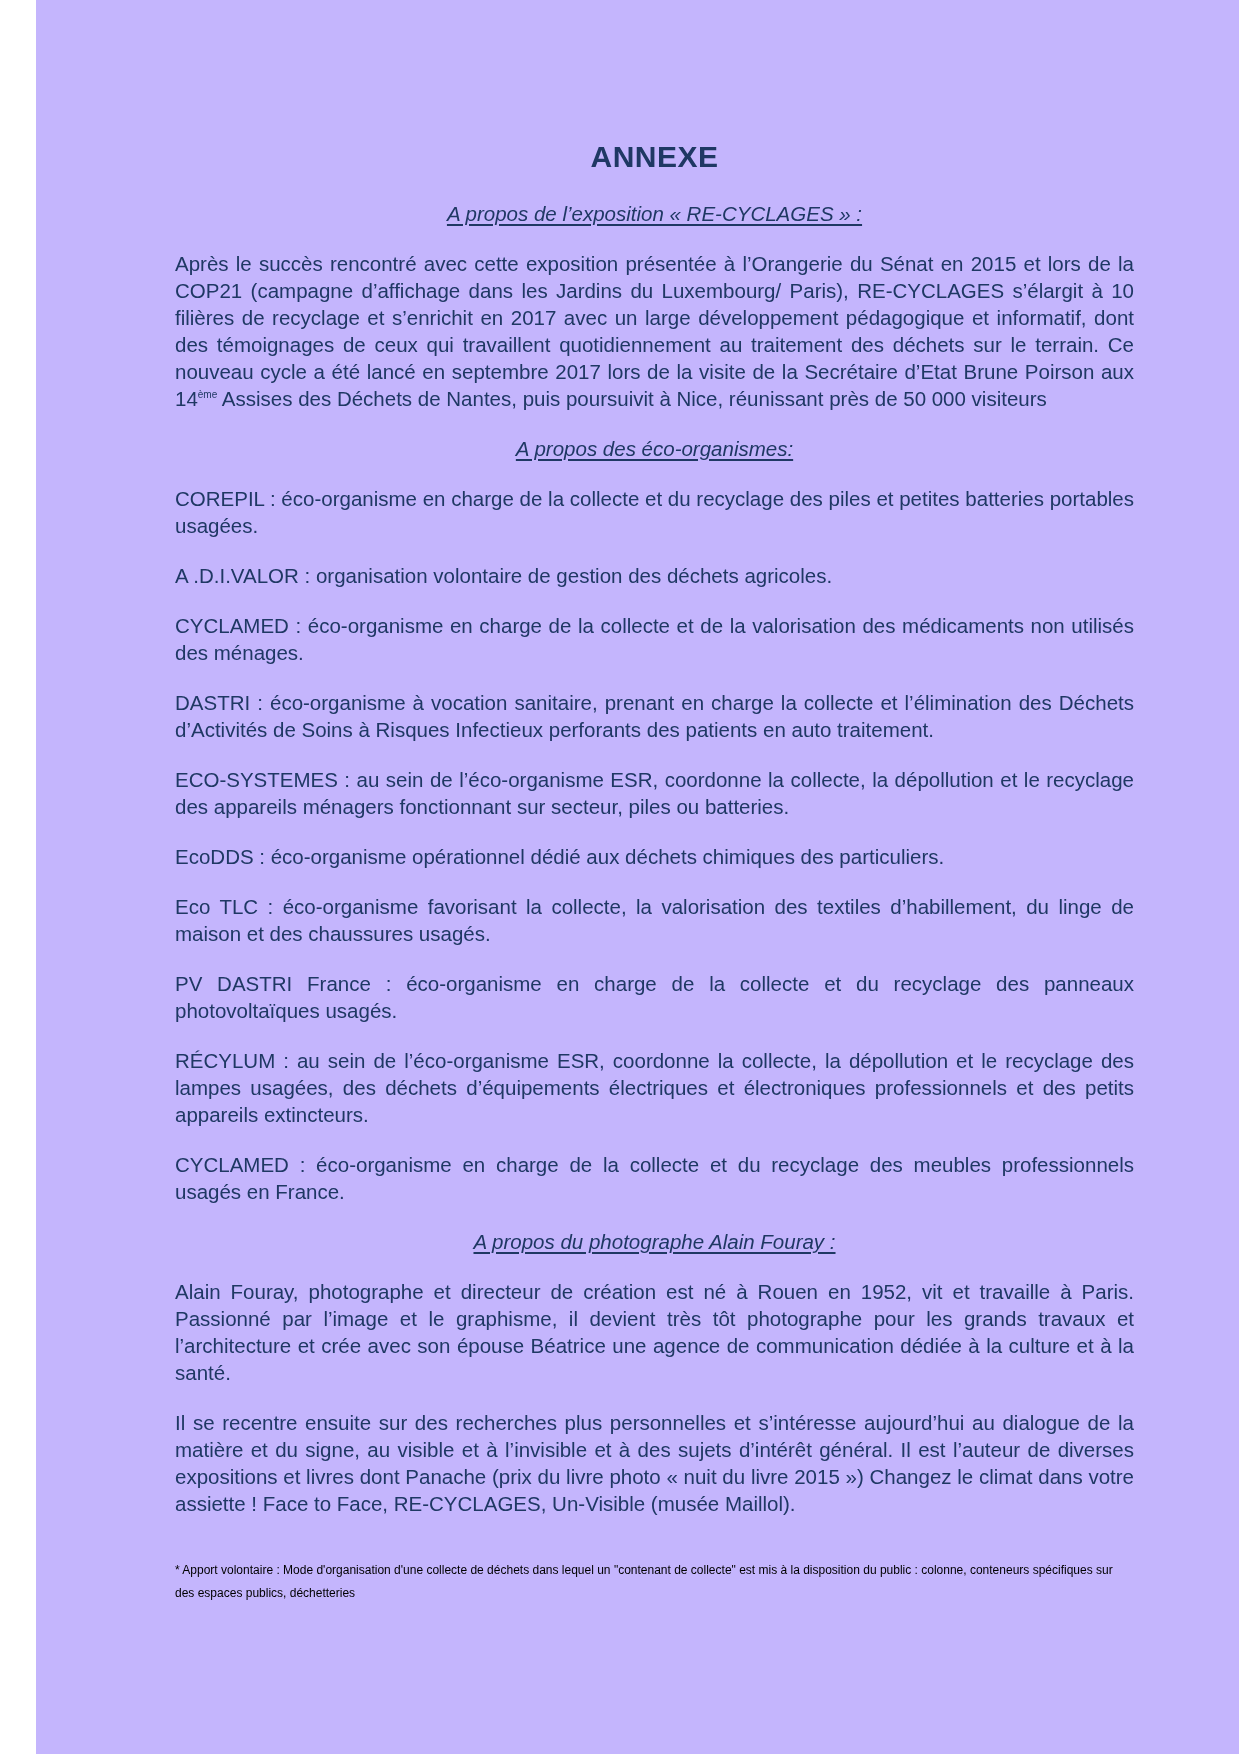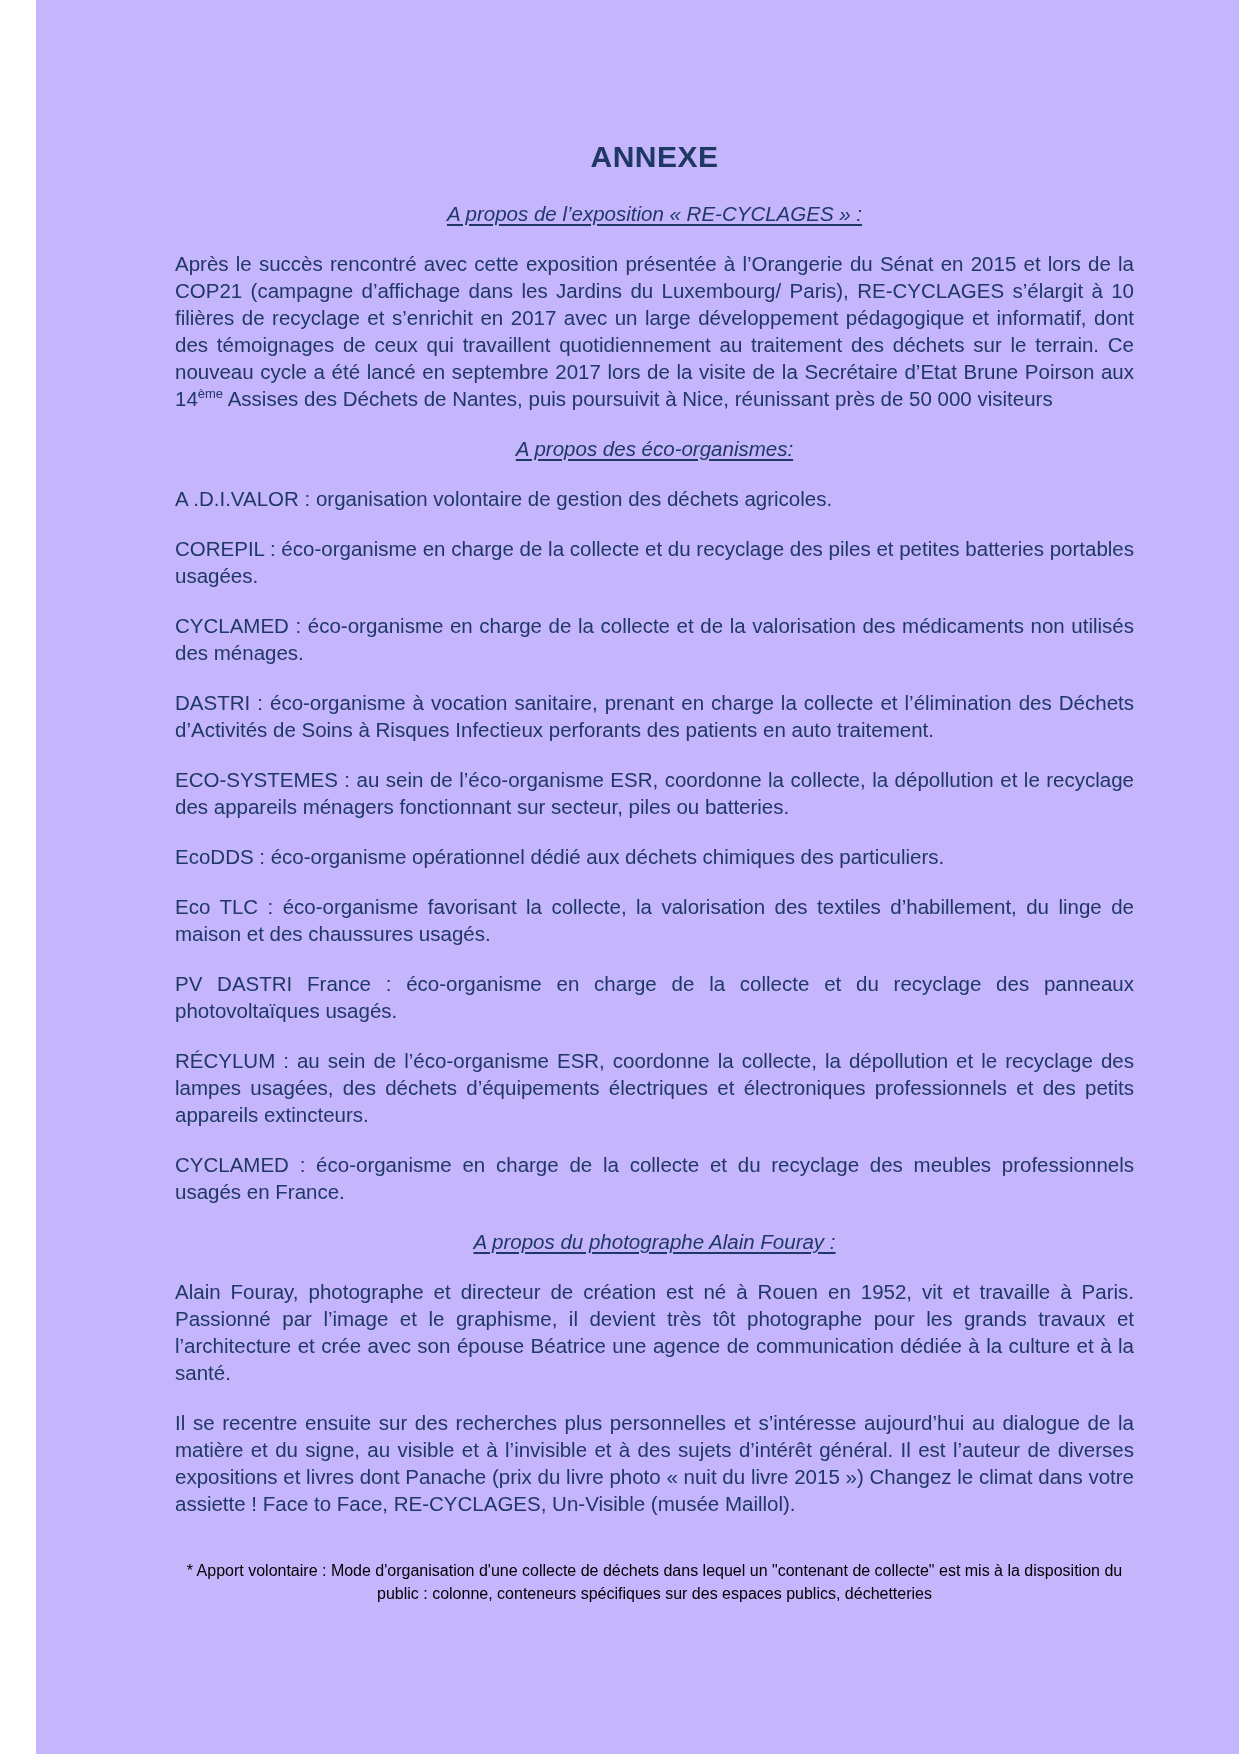--- a/index.html
+++ b/index.html
@@ -38,48 +38,48 @@
     text-align: center;
   }
   .para {
     font-size: 20.5px;
     line-height: 27px;
     text-align: justify;
     margin: 0 0 23px 0;
   }
   .para strong { font-weight: 400; }
   sup.sup {
-    font-size: 13px;
+    font-size: 10px;
     line-height: 0;
     vertical-align: super;
   }
   .footnote {
     color: #000000;
-    font-size: 16px;
+    font-size: 12px;
     line-height: 23px;
-    text-align: center;
+    text-align: left;
     margin: 42px 0 0 0;
   }
 </style>
 </head>
 <body>
 
 <div class="page">
 
   <h1 class="doc-title">ANNEXE</h1>
 
   <div class="shead">A propos de l’exposition « RE-CYCLAGES » :</div>
 
   <p class="para"><span>Après le succès rencontré avec cette exposition présentée à l’Orangerie du Sénat en 2015 et lors de la COP21 (campagne d’affichage dans les Jardins du Luxembourg/ Paris), </span><strong>RE-CYCLAGES s’élargit à 10 filières de recyclage et s’enrichit en 2017 avec un large développement pédagogique et informatif, dont des témoignages de ceux qui travaillent quotidiennement au traitement des déchets sur le terrain.</strong><span> Ce nouveau cycle a été lancé en septembre 2017 lors de la visite de la Secrétaire d’Etat Brune Poirson aux 14</span><sup class="sup">ème</sup><span> Assises des Déchets de Nantes, puis poursuivit à Nice, réunissant près de 50 000 visiteurs</span></p>
 
   <div class="shead">A propos des éco-organismes:</div>
 
+  <p class="para"><strong>COREPIL</strong><span> : éco-organisme en charge de la collecte et du recyclage des piles et petites batteries portables usagées.</span></p>
+
   <p class="para"><strong>A .D.I.VALOR</strong><span> : organisation volontaire de gestion des déchets agricoles.</span></p>
-
-  <p class="para"><strong>COREPIL</strong><span> : éco-organisme en charge de la collecte et du recyclage des piles et petites batteries portables usagées.</span></p>
 
   <p class="para"><strong>CYCLAMED</strong><span> : éco-organisme en charge de la collecte et de la valorisation des médicaments non utilisés des ménages.</span></p>
 
   <p class="para"><strong>DASTRI</strong><span> : éco-organisme à vocation sanitaire, prenant en charge la collecte et l’élimination des Déchets d’Activités de Soins à Risques Infectieux perforants des patients en auto traitement.</span></p>
 
   <p class="para"><strong>ECO-SYSTEMES</strong><span> : au sein de l’éco-organisme ESR, coordonne la collecte, la dépollution et le recyclage des appareils ménagers fonctionnant sur secteur, piles ou batteries.</span></p>
 
   <p class="para"><strong>EcoDDS</strong><span> : éco-organisme opérationnel dédié aux déchets chimiques des particuliers.</span></p>
 
   <p class="para"><strong>Eco TLC</strong><span> : éco-organisme favorisant la collecte, la valorisation des textiles d’habillement, du linge de maison et des chaussures usagés.</span></p>

